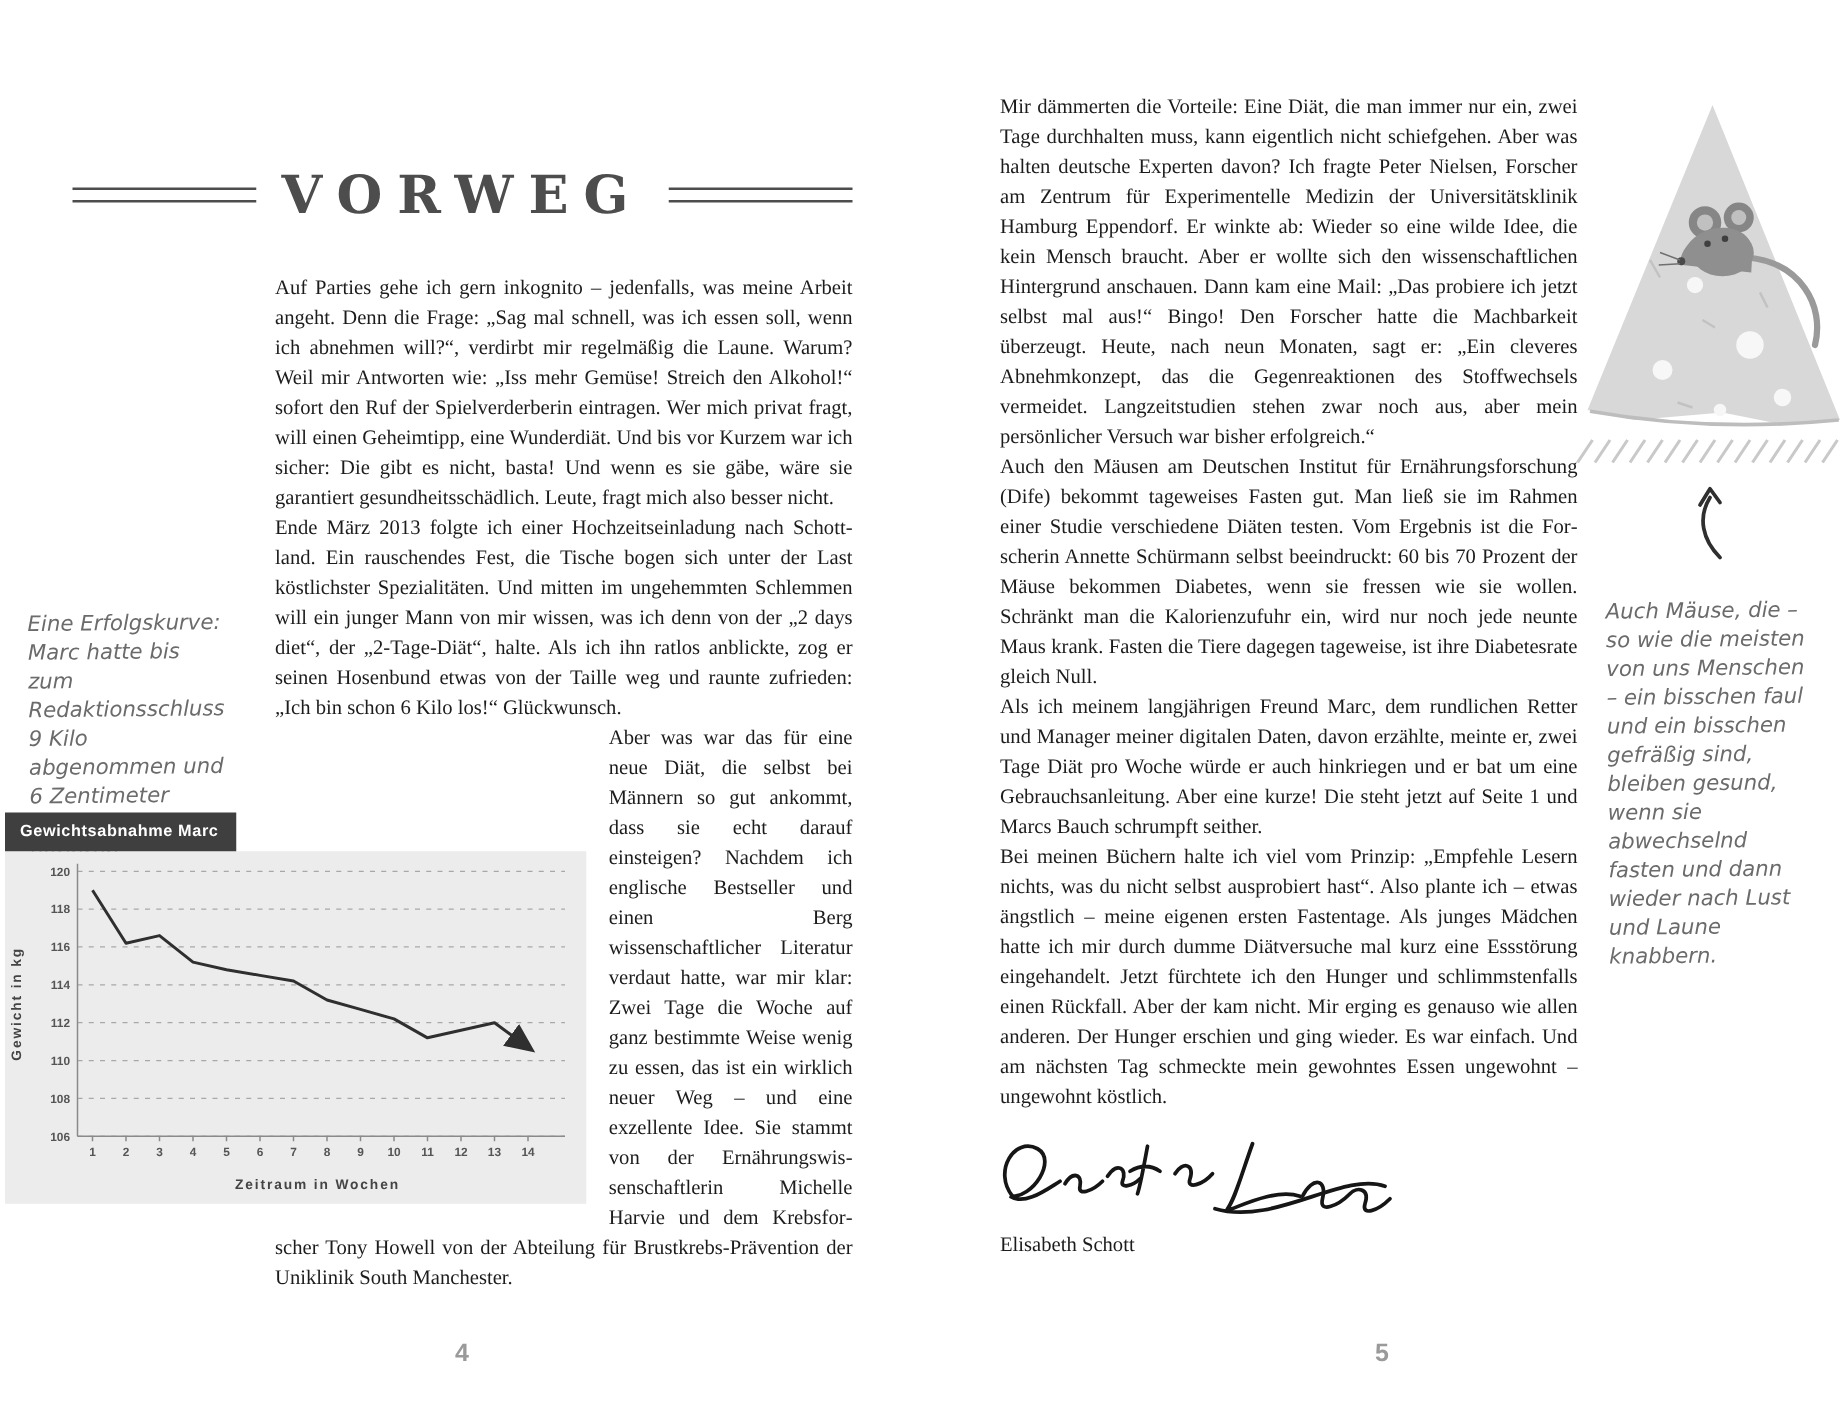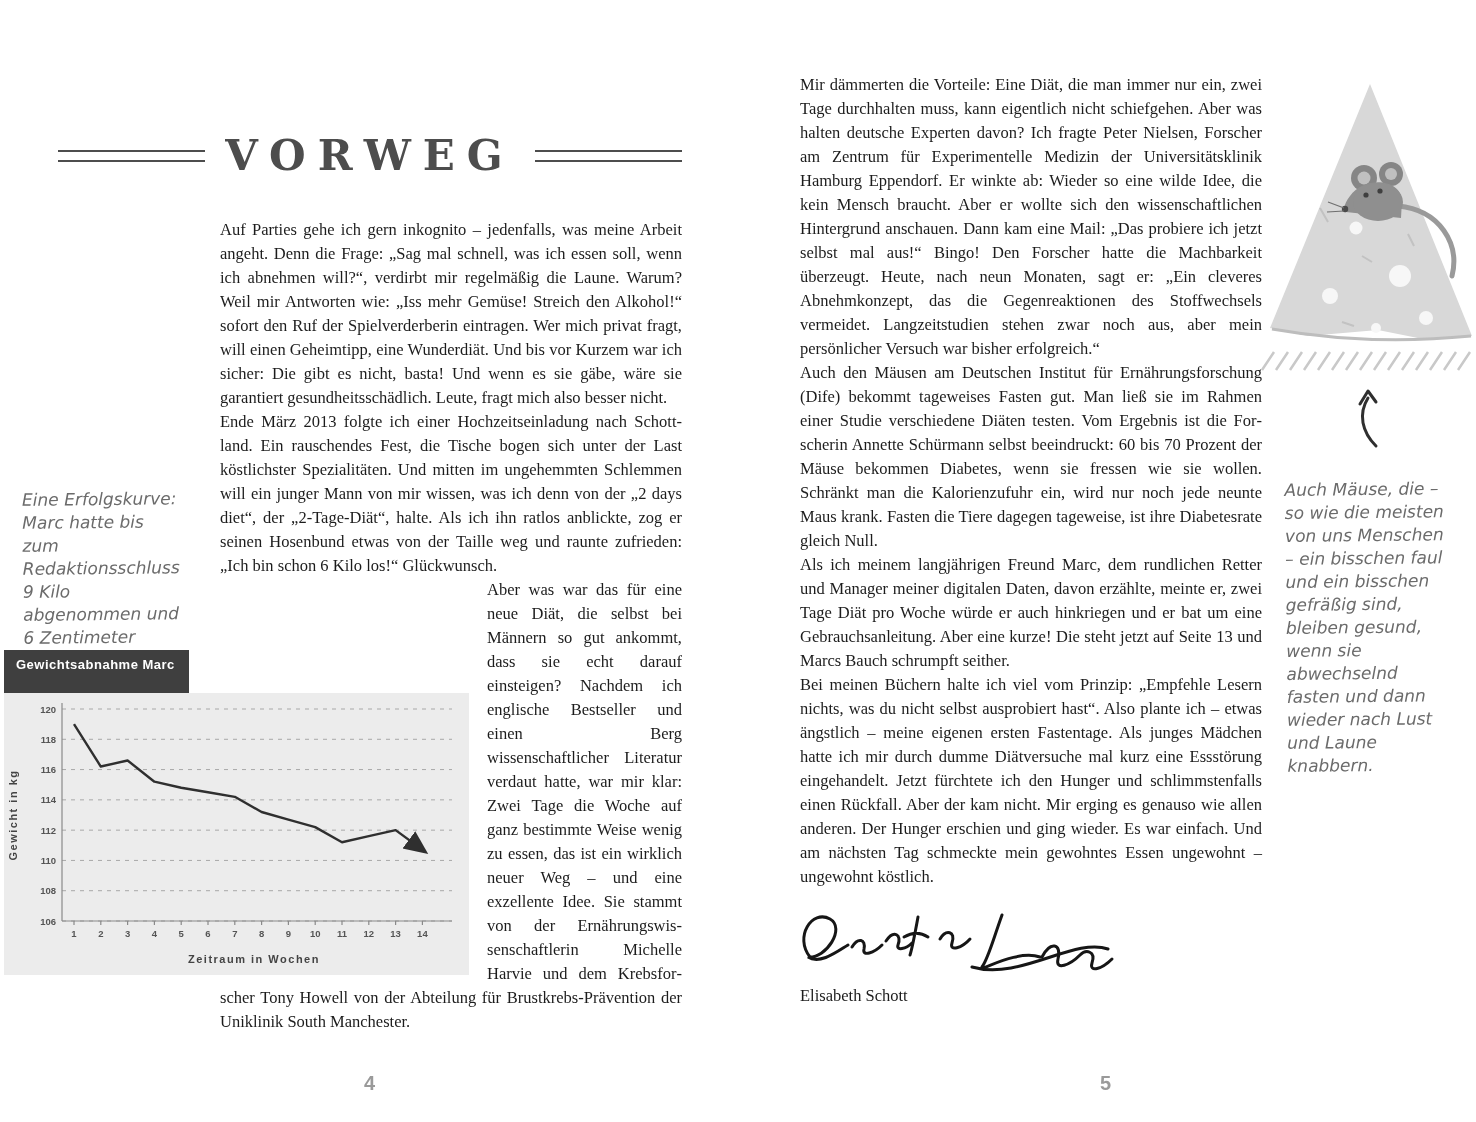--- a/index.html
+++ b/index.html
@@ -23,21 +23,21 @@
   
   .margin-note{position:absolute;font-family:"DejaVu Sans",sans-serif;font-style:italic;
                font-size:17px;line-height:23px;color:#6b6b6b;transform:rotate(-0.6deg);}
   .note-left{left:23px;top:488px;width:160px;}
   .note-right{left:1286px;top:478px;width:168px;}
 
   
   .chart-float{display:block;float:left;width:465px;margin:72px 18px 10px -216px;}
   .chart-title-bar{display:inline-block;background:#3f3f3f;color:#ffffff;
                    font-family:"Liberation Sans",sans-serif;font-weight:bold;font-size:13px;
-                   letter-spacing:.5px;padding:3px 14px 16px 12px;}
+                   letter-spacing:.5px;padding:3px 14px 4px 12px;}
   .chart-area{display:block;background:#ececec;width:465px;height:282px;}
   .grid{stroke:#a8a8a8;stroke-width:1;stroke-dasharray:4 5;}
   .axis{stroke:#8a8a8a;stroke-width:1.2;fill:none;}
   .tick{font:bold 9.5px "Liberation Sans",sans-serif;fill:#555;}
   .axis-title{font:bold 11px "Liberation Sans",sans-serif;fill:#444;letter-spacing:1.5px;}
   .series{fill:none;stroke:#2f2f2f;stroke-width:2.4;stroke-linejoin:round;}
 
   
   .cheese-svg{position:absolute;left:1258px;top:78px;}
   .arrow-svg{position:absolute;left:1352px;top:388px;}
@@ -134,21 +134,21 @@
     </div>
 
     <div class="page-num num-left">4</div>
   </section>
 
   <section>
 
     <div class="text-col text-col-right">
       <p>Mir dämmerten die Vorteile: Eine Diät, die man immer nur ein, zwei Tage durchhalten muss, kann eigentlich nicht schiefgehen. Aber was halten deutsche Experten davon? Ich fragte Peter Nielsen, Forscher am Zentrum für Experimentelle Medizin der Universitätsklinik Hamburg Eppendorf. Er winkte ab: Wieder so eine wilde Idee, die kein Mensch braucht. Aber er wollte sich den wissenschaftlichen Hintergrund anschauen. Dann kam eine Mail: „Das probiere ich jetzt selbst mal aus!“ Bingo! Den Forscher hatte die Machbarkeit überzeugt. Heute, nach neun Monaten, sagt er: „Ein cleveres Abnehmkonzept, das die Gegenreaktionen des Stoff­wechsels vermeidet. Langzeitstudien stehen zwar noch aus, aber mein persönlicher Versuch war bisher erfolgreich.“</p>
       <p>Auch den Mäusen am Deutschen Institut für Ernährungsforschung (Dife) bekommt tageweises Fasten gut. Man ließ sie im Rahmen einer Studie verschiedene Diäten testen. Vom Ergebnis ist die For­scherin Annette Schürmann selbst beeindruckt: 60 bis 70 Prozent der Mäuse bekommen Diabetes, wenn sie fressen wie sie wollen. Schränkt man die Kalorienzufuhr ein, wird nur noch jede neunte Maus krank. Fasten die Tiere dagegen tageweise, ist ihre Diabetes­rate gleich Null.</p>
-      <p>Als ich meinem langjährigen Freund Marc, dem rundlichen Retter und Manager meiner digitalen Daten, davon erzählte, meinte er, zwei Tage Diät pro Woche würde er auch hinkriegen und er bat um eine Gebrauchsanleitung. Aber eine kurze! Die steht jetzt auf Seite 13 und Marcs Bauch schrumpft seither.</p>
+      <p>Als ich meinem langjährigen Freund Marc, dem rundlichen Retter und Manager meiner digitalen Daten, davon erzählte, meinte er, zwei Tage Diät pro Woche würde er auch hinkriegen und er bat um eine Gebrauchsanleitung. Aber eine kurze! Die steht jetzt auf Seite 1 und Marcs Bauch schrumpft seither.</p>
       <p>Bei meinen Büchern halte ich viel vom Prinzip: „Empfehle Lesern nichts, was du nicht selbst ausprobiert hast“. Also plante ich – etwas ängstlich – meine eigenen ersten Fastentage. Als junges Mädchen hatte ich mir durch dumme Diätversuche mal kurz eine Essstörung eingehandelt. Jetzt fürchtete ich den Hunger und schlimmstenfalls einen Rückfall. Aber der kam nicht. Mir erging es genauso wie allen anderen. Der Hunger erschien und ging wieder. Es war einfach. Und am nächsten Tag schmeckte mein gewohntes Essen ungewohnt – ungewohnt köstlich.</p>
     </div>
 
     <svg class="cheese-svg" width="218" height="300" viewBox="0 0 218 300">
       <g>
         <polygon points="112,6 12,250 50,258 120,252 170,262 214,258" fill="#d8d8d8"></polygon>
         <path d="M14 251 Q 110 268 213 258" fill="none" stroke="#bdbdbd" stroke-width="3"></path>
         <circle cx="98" cy="150" r="6.5" fill="#f7f7f7"></circle>
         <circle cx="142" cy="198" r="11" fill="#f7f7f7"></circle>
         <circle cx="72" cy="218" r="8" fill="#f7f7f7"></circle>

